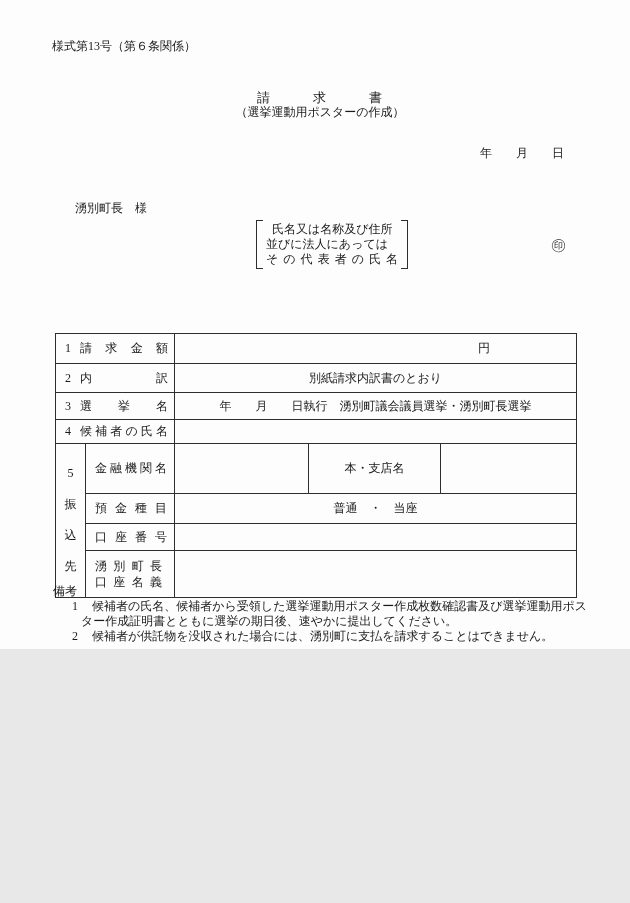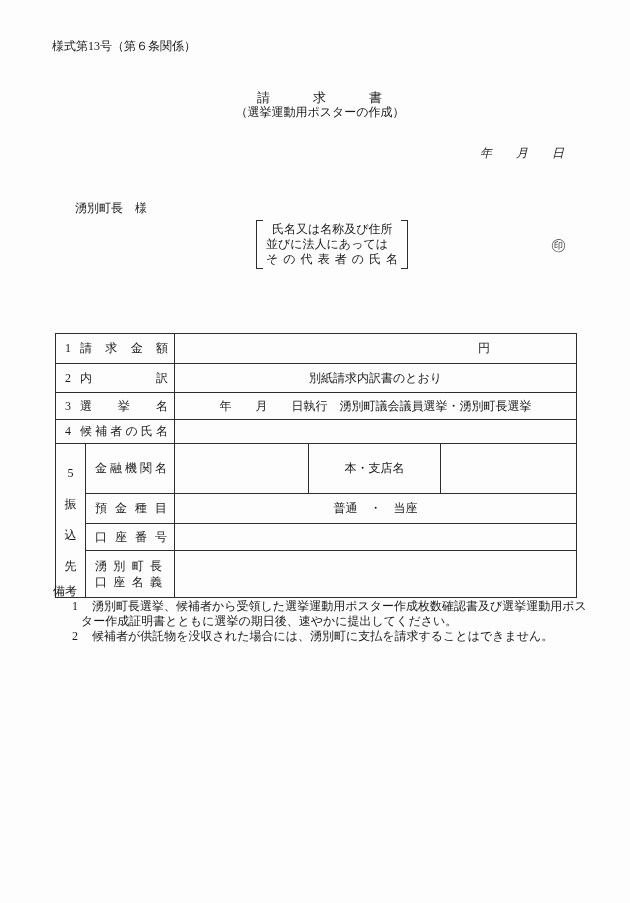--- a/index.html
+++ b/index.html
@@ -1,33 +1,33 @@
 <!DOCTYPE html>
 <html lang="ja"><head>
 <meta charset="utf-8">
 <style>
   html,body{margin:0;padding:0;background:#e8e8e8;}
   .page{
     position:relative;
-    width:630px;height:903px;
+    width:630px;height:649px;
     margin:0 auto;
     background:#fdfdfd;
     font-family:"Liberation Serif","DejaVu Serif",serif;
     color:#1a1a1a;
     font-size:12px;
     overflow:hidden;
   }
   .abs{position:absolute;white-space:nowrap;}
 
   
   .form-number{left:52px;top:38px;}
   .form-subnumber{left:66px;top:54px;}
   .title{left:0;top:89px;width:640px;text-align:center;font-size:13px;letter-spacing:1px;}
   .subtitle{left:0;top:104px;width:640px;text-align:center;}
-  .date-line{right:66px;top:145px;font-style:italic;}
+  .date-line{right:66px;top:145px;}
   .addressee{left:75px;top:200px;}
 
   
   .name-block{left:256px;top:220px;display:flex;align-items:stretch;}
   .bk{width:6px;}
   .bk-left{border-left:1px solid #2e2e2e;border-top:1px solid #2e2e2e;border-bottom:1px solid #2e2e2e;}
   .bk-right{border-right:1px solid #2e2e2e;border-top:1px solid #2e2e2e;border-bottom:1px solid #2e2e2e;}
   .bk-text{width:132px;padding:2px 3px;line-height:15px;}
   .bk-line1{padding-left:6px;}
   .bk-line3{text-align:justify;text-align-last:justify;}
@@ -171,21 +171,21 @@
         </tr>
       </tbody>
     </table>
   </div>
 
   <div class="abs notes">
     <div>備考</div>
     <div class="note-item">
       <span class="note-no">1</span>
       <div class="note-text">
-        <div>湧別町長選挙、候補者から受領した選挙運動用ポスター作成枚数確認書及び選挙運動用ポス</div>
+        <div>候補者の氏名、候補者から受領した選挙運動用ポスター作成枚数確認書及び選挙運動用ポス</div>
         <div class="note-cont">ター作成証明書とともに選挙の期日後、速やかに提出してください。</div>
       </div>
     </div>
     <div class="note-item">
       <span class="note-no">2</span>
       <div class="note-text">候補者が供託物を没収された場合には、湧別町に支払を請求することはできません。</div>
     </div>
   </div>
 
 </div>

